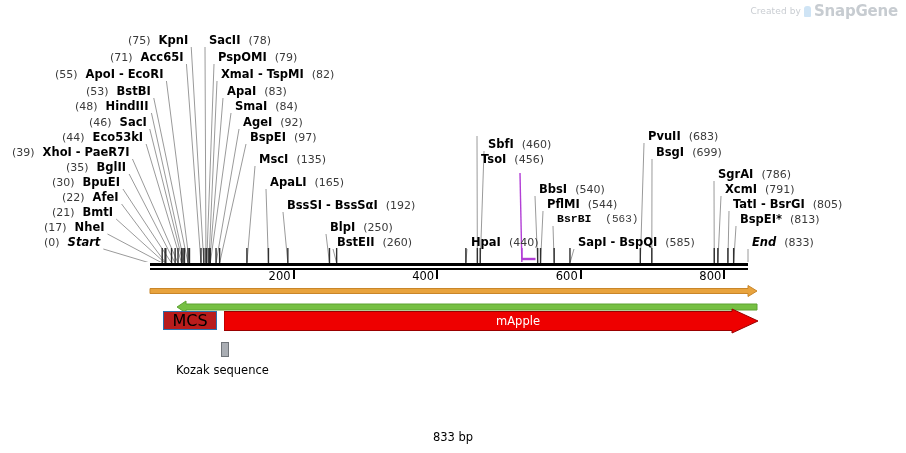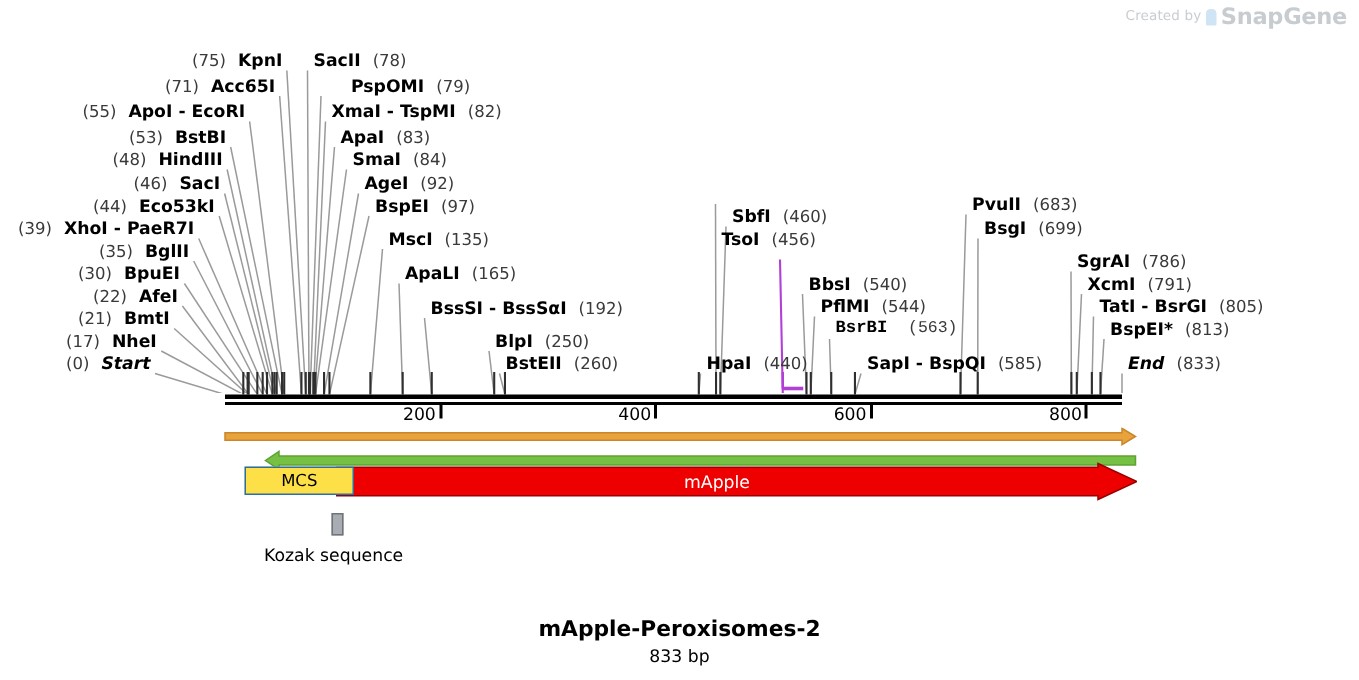--- a/index.html
+++ b/index.html
@@ -53,29 +53,29 @@
     position:absolute;font-size:11.5px;color:#000;
     transform:translateX(-100%);white-space:nowrap;
   }
   .tick-major{position:absolute;width:2px;height:9px;background:#000;top:270px;}
 
   
   .svg-arrow{position:absolute;left:0;}
 
   
   #mcs-box{
-    position:absolute;left:163px;top:311px;width:73px;height:19px;
-    background:#fde047;border:1px solid #2a6fad;box-sizing:border-box;
-    font-size:11px;color:#000;display:flex;align-items:center;justify-content:center;
+    position:absolute;left:163px;top:311px;width:54px;height:19px;
+    background:#b91c1c;border:1px solid #2a6fad;box-sizing:border-box;
+    font-size:16px;color:#000;display:flex;align-items:center;justify-content:center;
   }
   #mapple-arrow{position:absolute;left:224px;top:308px;}
   #mapple-text{
     position:absolute;left:224px;top:311px;width:500px;height:19px;
     display:flex;align-items:center;justify-content:center;
-    font-size:11.5px;color:#ffffff;pointer-events:none;
+    font-size:11.5px;color:#ffffff;pointer-events:none;padding-left:40px;
   }
   #kozak-box{
     position:absolute;left:221px;top:342px;width:8px;height:15px;
     background:#a9adb3;border:1px solid #6f7479;box-sizing:border-box;
   }
   #kozak-label{
     position:absolute;left:176px;top:363px;font-size:11.5px;color:#000;white-space:nowrap;
   }
 
   
@@ -152,21 +152,21 @@
       <div class="enz-label" id="lbl-5" style="left: 89px; top: 116px;"><span class="pos">(46)</span>&nbsp;&nbsp;<span class="nm">SacI</span></div>
       <div class="enz-label" id="lbl-6" style="left: 62px; top: 131px;"><span class="pos">(44)</span>&nbsp;&nbsp;<span class="nm">Eco53kI</span></div>
       <div class="enz-label" id="lbl-7" style="left: 12px; top: 146px;"><span class="pos">(39)</span>&nbsp;&nbsp;<span class="nm">XhoI&nbsp;-&nbsp;PaeR7I</span></div>
       <div class="enz-label" id="lbl-8" style="left: 66px; top: 161px;"><span class="pos">(35)</span>&nbsp;&nbsp;<span class="nm">BglII</span></div>
       <div class="enz-label" id="lbl-9" style="left: 52px; top: 176px;"><span class="pos">(30)</span>&nbsp;&nbsp;<span class="nm">BpuEI</span></div>
       <div class="enz-label" id="lbl-10" style="left: 62px; top: 191px;"><span class="pos">(22)</span>&nbsp;&nbsp;<span class="nm">AfeI</span></div>
       <div class="enz-label" id="lbl-11" style="left: 52px; top: 206px;"><span class="pos">(21)</span>&nbsp;&nbsp;<span class="nm">BmtI</span></div>
       <div class="enz-label" id="lbl-12" style="left: 44px; top: 221px;"><span class="pos">(17)</span>&nbsp;&nbsp;<span class="nm">NheI</span></div>
       <div class="enz-label italic" id="lbl-13" style="left: 44px; top: 236px;"><span class="pos">(0)</span>&nbsp;&nbsp;<span class="nm">Start</span></div>
       <div class="enz-label" id="lbl-14" style="left: 209px; top: 34px;"><span class="nm">SacII</span>&nbsp;&nbsp;<span class="pos">(78)</span></div>
-      <div class="enz-label" id="lbl-15" style="left: 218px; top: 51px; margin-left: 16px;"><span class="nm">PspOMI</span>&nbsp;&nbsp;<span class="pos">(79)</span></div>
+      <div class="enz-label" id="lbl-15" style="left: 218px; top: 51px;"><span class="nm">PspOMI</span>&nbsp;&nbsp;<span class="pos">(79)</span></div>
       <div class="enz-label" id="lbl-16" style="left: 221px; top: 68px;"><span class="nm">XmaI&nbsp;-&nbsp;TspMI</span>&nbsp;&nbsp;<span class="pos">(82)</span></div>
       <div class="enz-label" id="lbl-17" style="left: 227px; top: 85px;"><span class="nm">ApaI</span>&nbsp;&nbsp;<span class="pos">(83)</span></div>
       <div class="enz-label" id="lbl-18" style="left: 235px; top: 100px;"><span class="nm">SmaI</span>&nbsp;&nbsp;<span class="pos">(84)</span></div>
       <div class="enz-label" id="lbl-19" style="left: 243px; top: 116px;"><span class="nm">AgeI</span>&nbsp;&nbsp;<span class="pos">(92)</span></div>
       <div class="enz-label" id="lbl-20" style="left: 250px; top: 131px;"><span class="nm">BspEI</span>&nbsp;&nbsp;<span class="pos">(97)</span></div>
       <div class="enz-label" id="lbl-21" style="left: 259px; top: 153px;"><span class="nm">MscI</span>&nbsp;&nbsp;<span class="pos">(135)</span></div>
       <div class="enz-label" id="lbl-22" style="left: 270px; top: 176px;"><span class="nm">ApaLI</span>&nbsp;&nbsp;<span class="pos">(165)</span></div>
       <div class="enz-label" id="lbl-23" style="left: 287px; top: 199px;"><span class="nm">BssSI&nbsp;-&nbsp;BssSαI</span>&nbsp;&nbsp;<span class="pos">(192)</span></div>
       <div class="enz-label" id="lbl-24" style="left: 330px; top: 221px;"><span class="nm">BlpI</span>&nbsp;&nbsp;<span class="pos">(250)</span></div>
       <div class="enz-label" id="lbl-25" style="left: 337px; top: 236px;"><span class="nm">BstEII</span>&nbsp;&nbsp;<span class="pos">(260)</span></div>
@@ -257,16 +257,15 @@
         <path d="M 0 3.5 L 508 3.5 L 508 1 L 534 13 L 508 25 L 508 22.5 L 0 22.5 Z" fill="#ee0000" stroke="#9a0000" stroke-width="1"></path>
       </svg>
     <div id="mcs-box">
       <span>MCS</span>
     </div>
     <div id="mapple-text" style="width: 508px;">mApple</div>
     <div id="kozak-box"></div>
     <div id="kozak-label">Kozak sequence</div>
   </div>
 
-  <div id="title">mApple-Peroxisomes-2</div>
   <div id="subtitle">833 bp</div>
 
 </div>
 
 </body></html>

